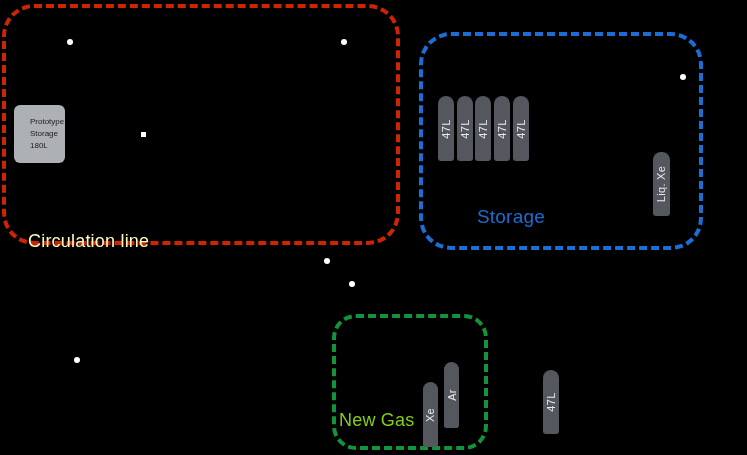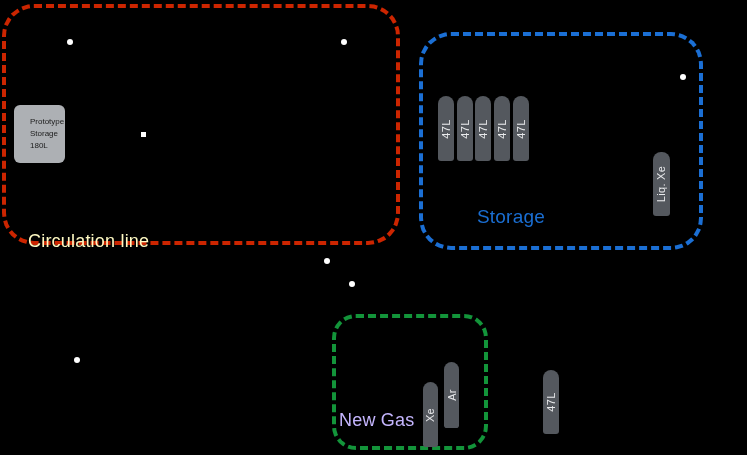--- a/index.html
+++ b/index.html
@@ -29,21 +29,21 @@
     left: 332px; top: 314px; width: 156px; height: 136px;
     border-color: #13943a; border-radius: 24px;
   }
   .group-label {
     position: absolute;
     white-space: nowrap;
     letter-spacing: 0.2px;
   }
   #label-circulation { left: 28px; top: 223px; font-size: 18px; color: #fef9c3; margin-top: 8px; }
   #label-storage     { left: 477px; top: 206px; font-size: 19px; color: #1a6ed2; }
-  #label-newgas      { left: 339px; top: 410px; font-size: 18px; color: #c4b5fd; }
+  #label-newgas      { left: 339px; top: 410px; font-size: 18px; color: #84cc16; }
   #detector {
     position: absolute;
     left: 14px; top: 105px; width: 51px; height: 58px;
     background: #adb0b4;
     border-radius: 6px;
     color: #1c1c1c;
     font-size: 8px;
     line-height: 1.5;
     padding: 11px 4px 0 16px;
   }

